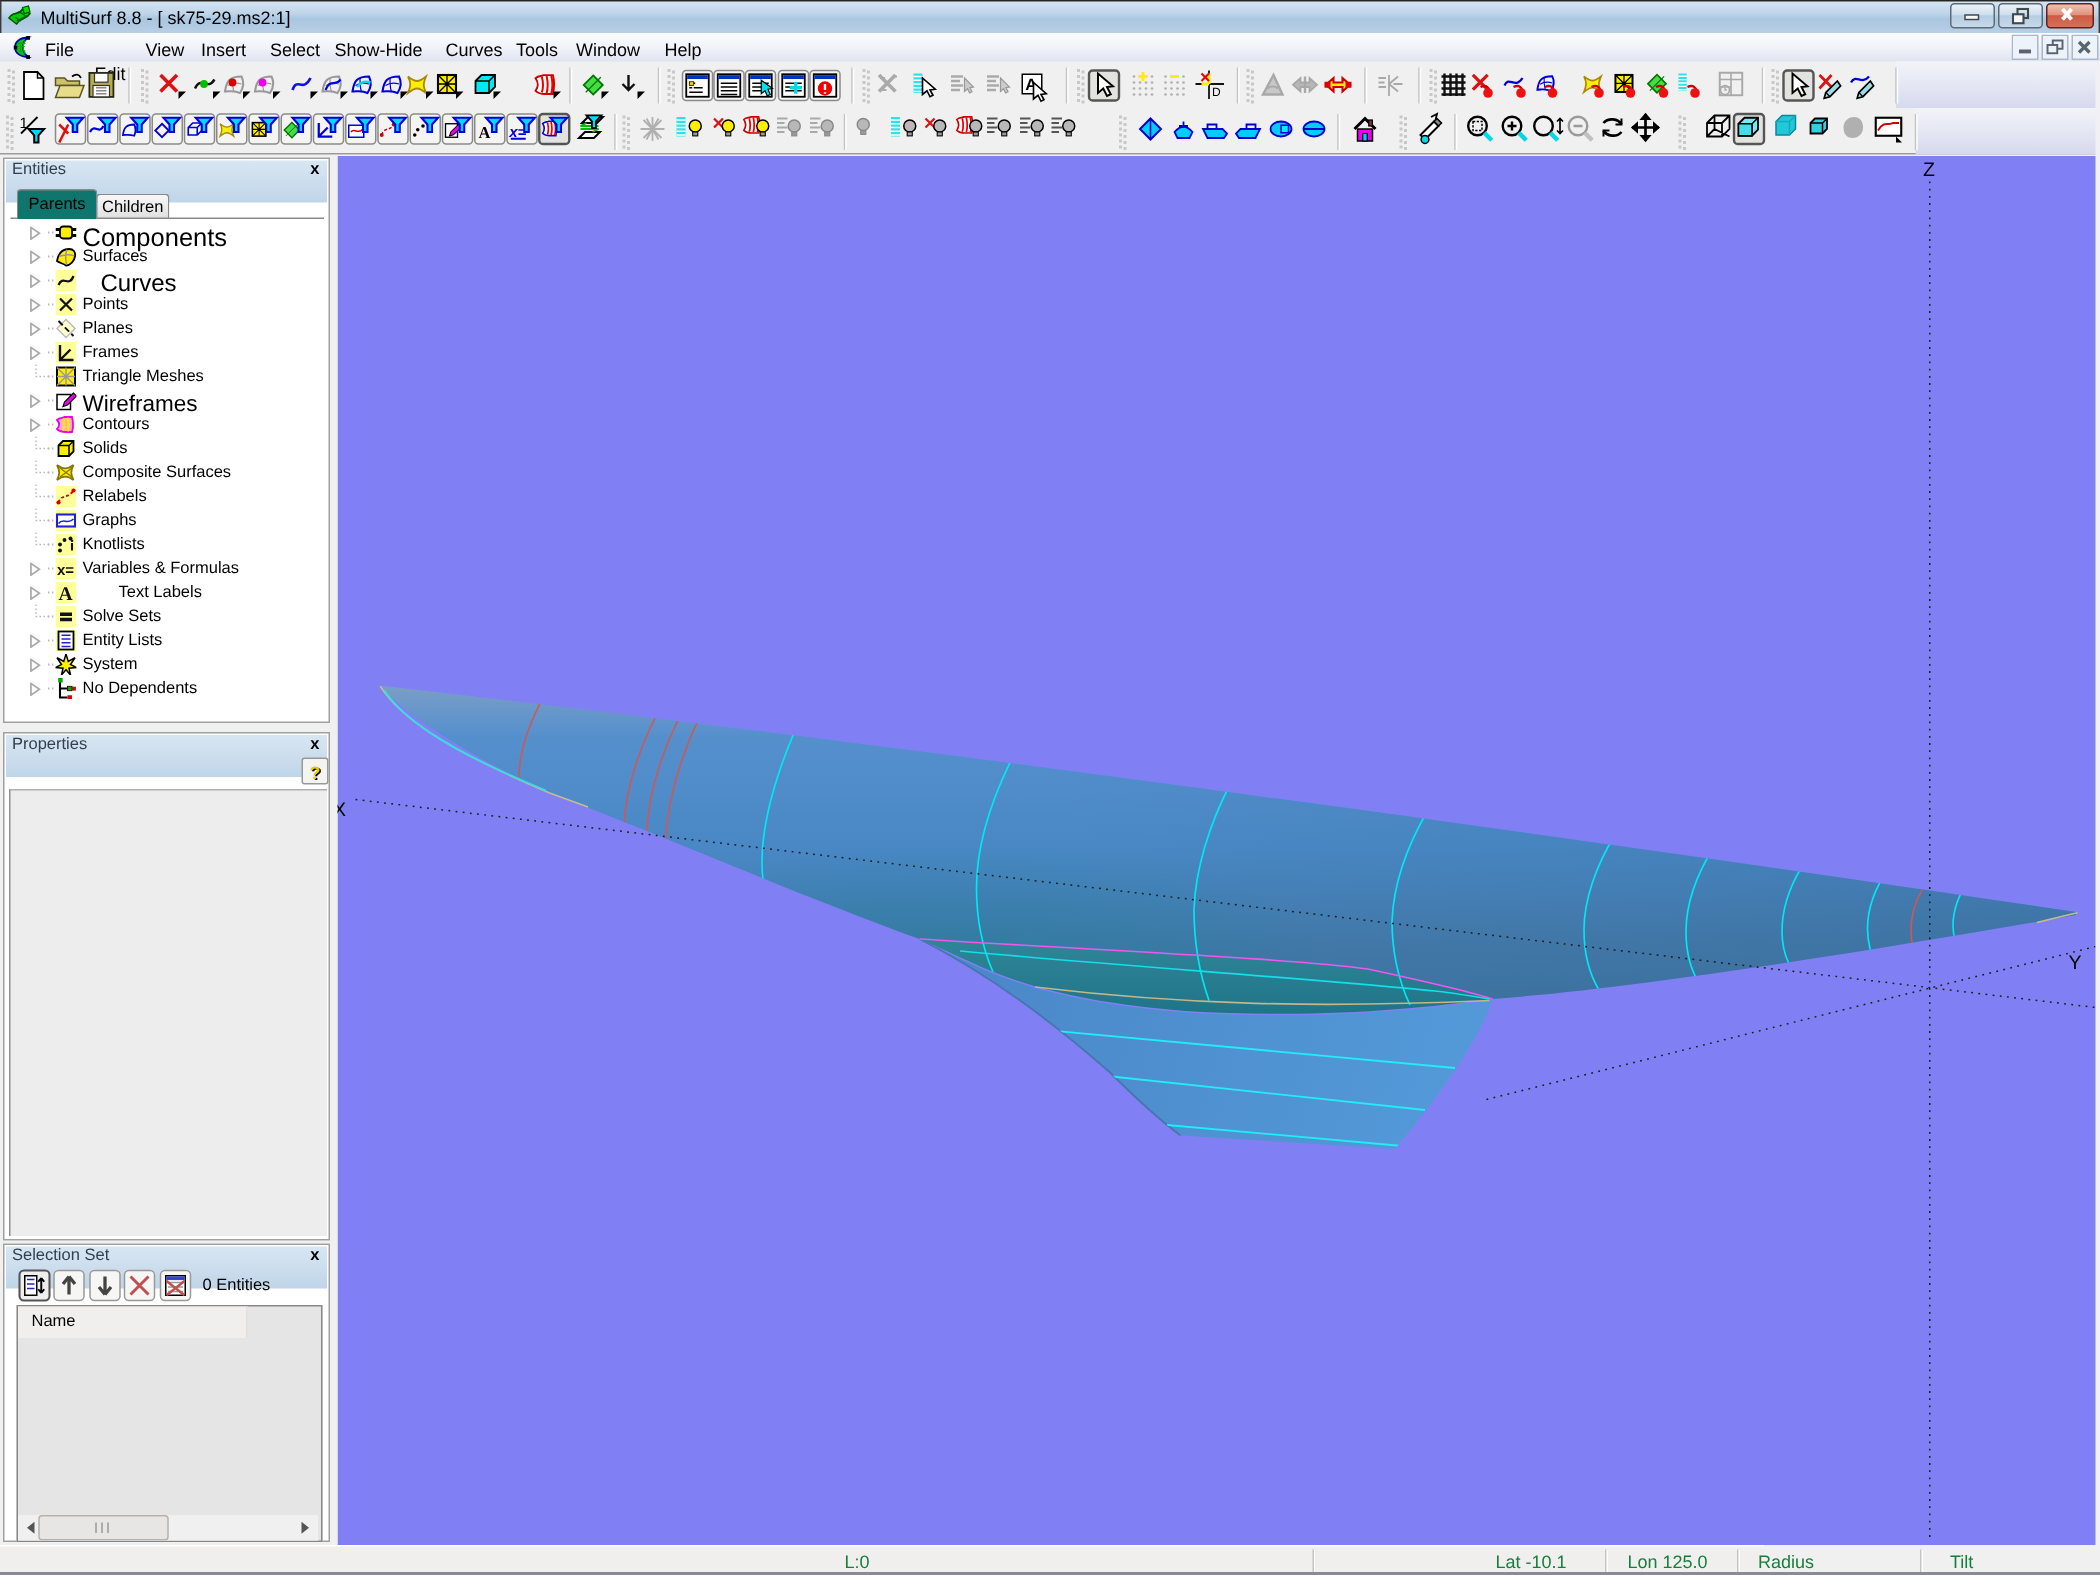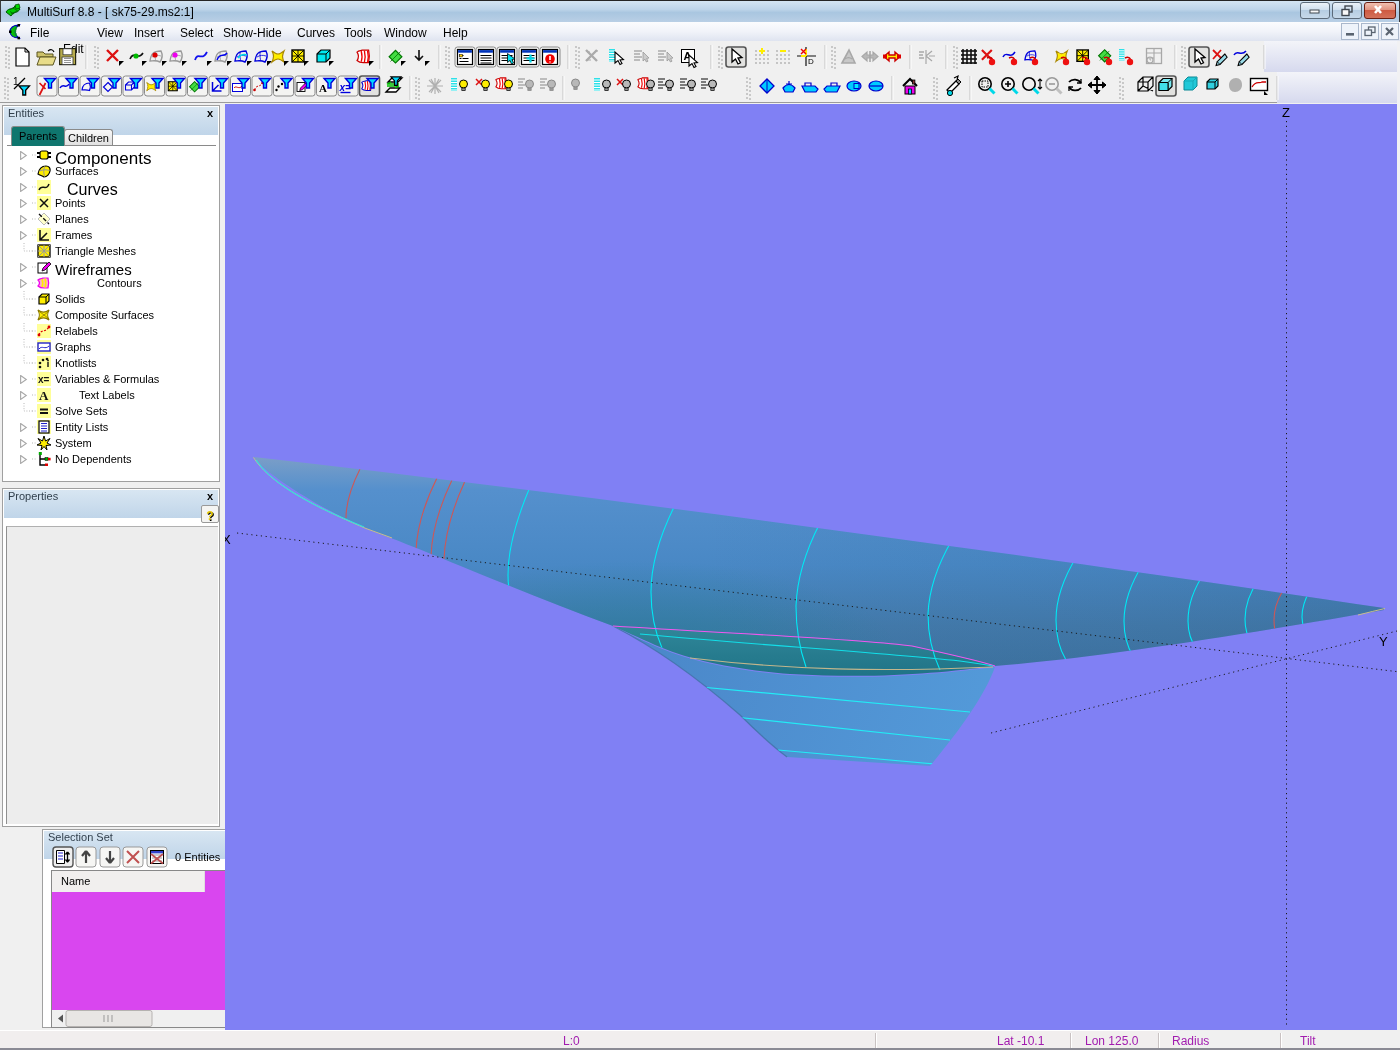--- a/index.html
+++ b/index.html
@@ -17,21 +17,21 @@
 #tb2{left:0;top:72px;width:1400px;height:31px;border-bottom:1px solid #9b9b9b;box-sizing:border-box;}
 .lav{background:linear-gradient(#f3f4f9, #d6d9ee);}
 #dock{left:0;top:104px;width:225px;height:926px;background:#f0f0f0;}
 .panel{left:2px;width:218px;background:#fff;border:1px solid #a0a0a0;box-sizing:border-box;}
 .ptitle{position:absolute;left:1px;top:1px;right:1px;height:12px;
  background:linear-gradient(90deg,#cfdfee,#c3d7ea 70%,#cuddfe);
  background:linear-gradient(#d8e6f2,#c0d5e9);
  font-size:11px;color:#33414e;padding:0 0 16px 4px;line-height:12px;}
 .pX{position:absolute;right:5px;top:0px;font-size:11px;color:#000;font-weight:bold;line-height:12px;}
 #statusbar{left:0;top:1030px;width:1176px;height:20px;background:#f1eeee;
- border-top:1px solid #fff;box-sizing:border-box;font-size:12px;color:#a21caf;}
+ border-top:1px solid #fff;box-sizing:border-box;font-size:12px;color:#15803d;}
 .sbsep{position:absolute;top:2px;height:16px;width:1px;background:#c9c2c2;border-right:1px solid #fff;}
 .sbtxt{position:absolute;top:3px;font-size:12px;}
 #sbbot{left:0;top:1048px;width:1400px;height:2px;background:#8a8a94;}
 svg{display:block;}
 </style>
 </head>
 <body>
 <div id="titlebar" class="abs"></div>
 <svg class="abs" style="left:5px;top:3px;" width="17" height="17" viewBox="0 0 17 17">
  <path d="M1,9 C4,4 7,8 10,3 L15,6 C12,11 9,8 6,13 Z" fill="#00cc00" stroke="#005500" stroke-width="1"></path>
@@ -1044,21 +1044,21 @@
       <div class="abs" style="left:52px;top:155px;font-size:15px;color:#000;white-space:nowrap;">Wireframes</div>
       <svg class="abs" style="left:17px;top:173px;" width="8" height="9" viewBox="0 0 7 8">
         <use href="#texp"></use>
       </svg>
       <svg class="abs" style="left:29px;top:176px;" width="5" height="2">
         <path d="M0,1 h5" stroke="#b8b8b8" stroke-width="1.2" stroke-dasharray="1 1.6"></path>
       </svg>
       <svg class="abs" style="left:34px;top:170px;" width="14" height="14" viewBox="0 0 14 14">
         <use href="#ticont"></use>
       </svg>
-      <div class="abs" style="left:52px;top:171px;font-size:11px;color:#000;white-space:nowrap;margin-left:42px;">Contours</div>
+      <div class="abs" style="left:52px;top:171px;font-size:11px;color:#000;white-space:nowrap;">Contours</div>
       <svg class="abs" style="left:17px;top:185px;" width="16" height="16">
         <path d="M4,0 V8 H14" fill="none" stroke="#b8b8b8" stroke-width="1" stroke-dasharray="1 1.6"></path>
       </svg>
       <svg class="abs" style="left:29px;top:192px;" width="5" height="2">
         <path d="M0,1 h5" stroke="#b8b8b8" stroke-width="1.2" stroke-dasharray="1 1.6"></path>
       </svg>
       <svg class="abs" style="left:34px;top:186px;" width="14" height="14" viewBox="0 0 14 14">
         <use href="#tisolid"></use>
       </svg>
       <div class="abs" style="left:52px;top:187px;font-size:11px;color:#000;white-space:nowrap;">Solids</div>
@@ -1164,21 +1164,21 @@
       <div class="abs" style="left:52px;top:347px;font-size:11px;color:#000;white-space:nowrap;">No Dependents</div>
     </div>
 </div>
 
 <div class="abs panel" id="p-prop" style="top:488px;height:339px;">
   <div class="ptitle">Properties<span class="pX">x</span></div>
   <div class="abs" style="left:198px;top:16px;width:16px;height:16px;background:#f4f4f2;border:1px solid #999;border-radius:2px;text-align:center;"><span style="font-size:12px;font-weight:bold;color:#e6c800;text-shadow:1px 1px 0 #000;line-height:15px;">?</span></div>
   <div class="abs" style="left:3px;top:37px;width:211px;height:297px;background:#ededed;border-left:1px solid #909090;border-top:1px solid #b0b0b0;"></div>
 </div>
 
-<div class="abs panel" id="p-sel" style="top:829px;height:199px;margin-left:40px;">
+<div class="abs panel" id="p-sel" style="top:829px;height:199px;">
   <div class="ptitle">Selection Set<span class="pX">x</span></div>
   <svg class="abs" style="left:0;top:16px;" width="216" height="26" viewBox="0 0 216 26">
     <rect x="10" y="1" width="20" height="20" rx="3" fill="#eee" stroke="#555" stroke-width="1.4"></rect>
     <rect x="33" y="1" width="20" height="20" rx="3" fill="#f6f6f4" stroke="#999"></rect>
     <rect x="57" y="1" width="20" height="20" rx="3" fill="#f6f6f4" stroke="#999"></rect>
     <rect x="80" y="1" width="20" height="20" rx="3" fill="#f6f6f4" stroke="#999"></rect>
     <rect x="104" y="1" width="20" height="20" rx="3" fill="#f6f6f4" stroke="#999"></rect>
     <g transform="translate(13,4)">
         <path d="M0.5,0.5 h8 v13 h-8 Z" fill="#fff" stroke="#000"></path>
         <path d="M2,3 h5 M2,6 h5 M2,9 h5" stroke="#2222cc" stroke-width="1"></path>
@@ -1194,21 +1194,21 @@
         <path d="M1,1 L13,13 M13,1 L1,13" stroke="#c05050" stroke-width="2"></path>
       </g>
     <g transform="translate(107,4)">
         <rect x="0.5" y="0.5" width="13" height="13" fill="#fff" stroke="#000"></rect>
         <rect x="1" y="1" width="12" height="2.4" fill="#3344cc"></rect>
         <path d="M2,5 h10 M2,8 h10 M2,11 h10" stroke="#999" stroke-width="1"></path>
         <path d="M1,4 L13,13.5 M13,4 L1,13.5" stroke="#c05050" stroke-width="1.6"></path>
       </g>
   </svg>
   <div class="abs" style="left:132px;top:21px;font-size:11px;">0 Entities</div>
-  <div class="abs" style="left:8px;top:40px;width:202px;height:156px;border:1px solid #888;background:#d946ef;">
+  <div class="abs" style="left:8px;top:40px;width:202px;height:156px;border:1px solid #888;background:#e5e5e5;">
     <div style="position:absolute;left:0;top:0;width:143px;height:21px;background:#f1efee;font-size:11px;line-height:21px;padding-left:9px;border-right:1px solid #e0dede;">Name</div>
     <div style="position:absolute;left:0;bottom:0;width:200px;height:17px;background:#f0f0f0;">
       <svg width="200" height="17" viewBox="0 0 200 17">
         <rect x="0" y="0" width="200" height="17" fill="#f0f0f0"></rect>
         <path d="M6,8.5 l5,-4 v8 Z" fill="#555"></path>
         <path d="M194,8.5 l-5,-4 v8 Z" fill="#555"></path>
         <rect x="14" y="0.5" width="86" height="16" rx="2" fill="#e8e6e4" stroke="#b5b2b0"></rect>
         <path d="M52,5 v7 M56,5 v7 M60,5 v7" stroke="#999" stroke-width="1"></path>
       </svg>
     </div>

